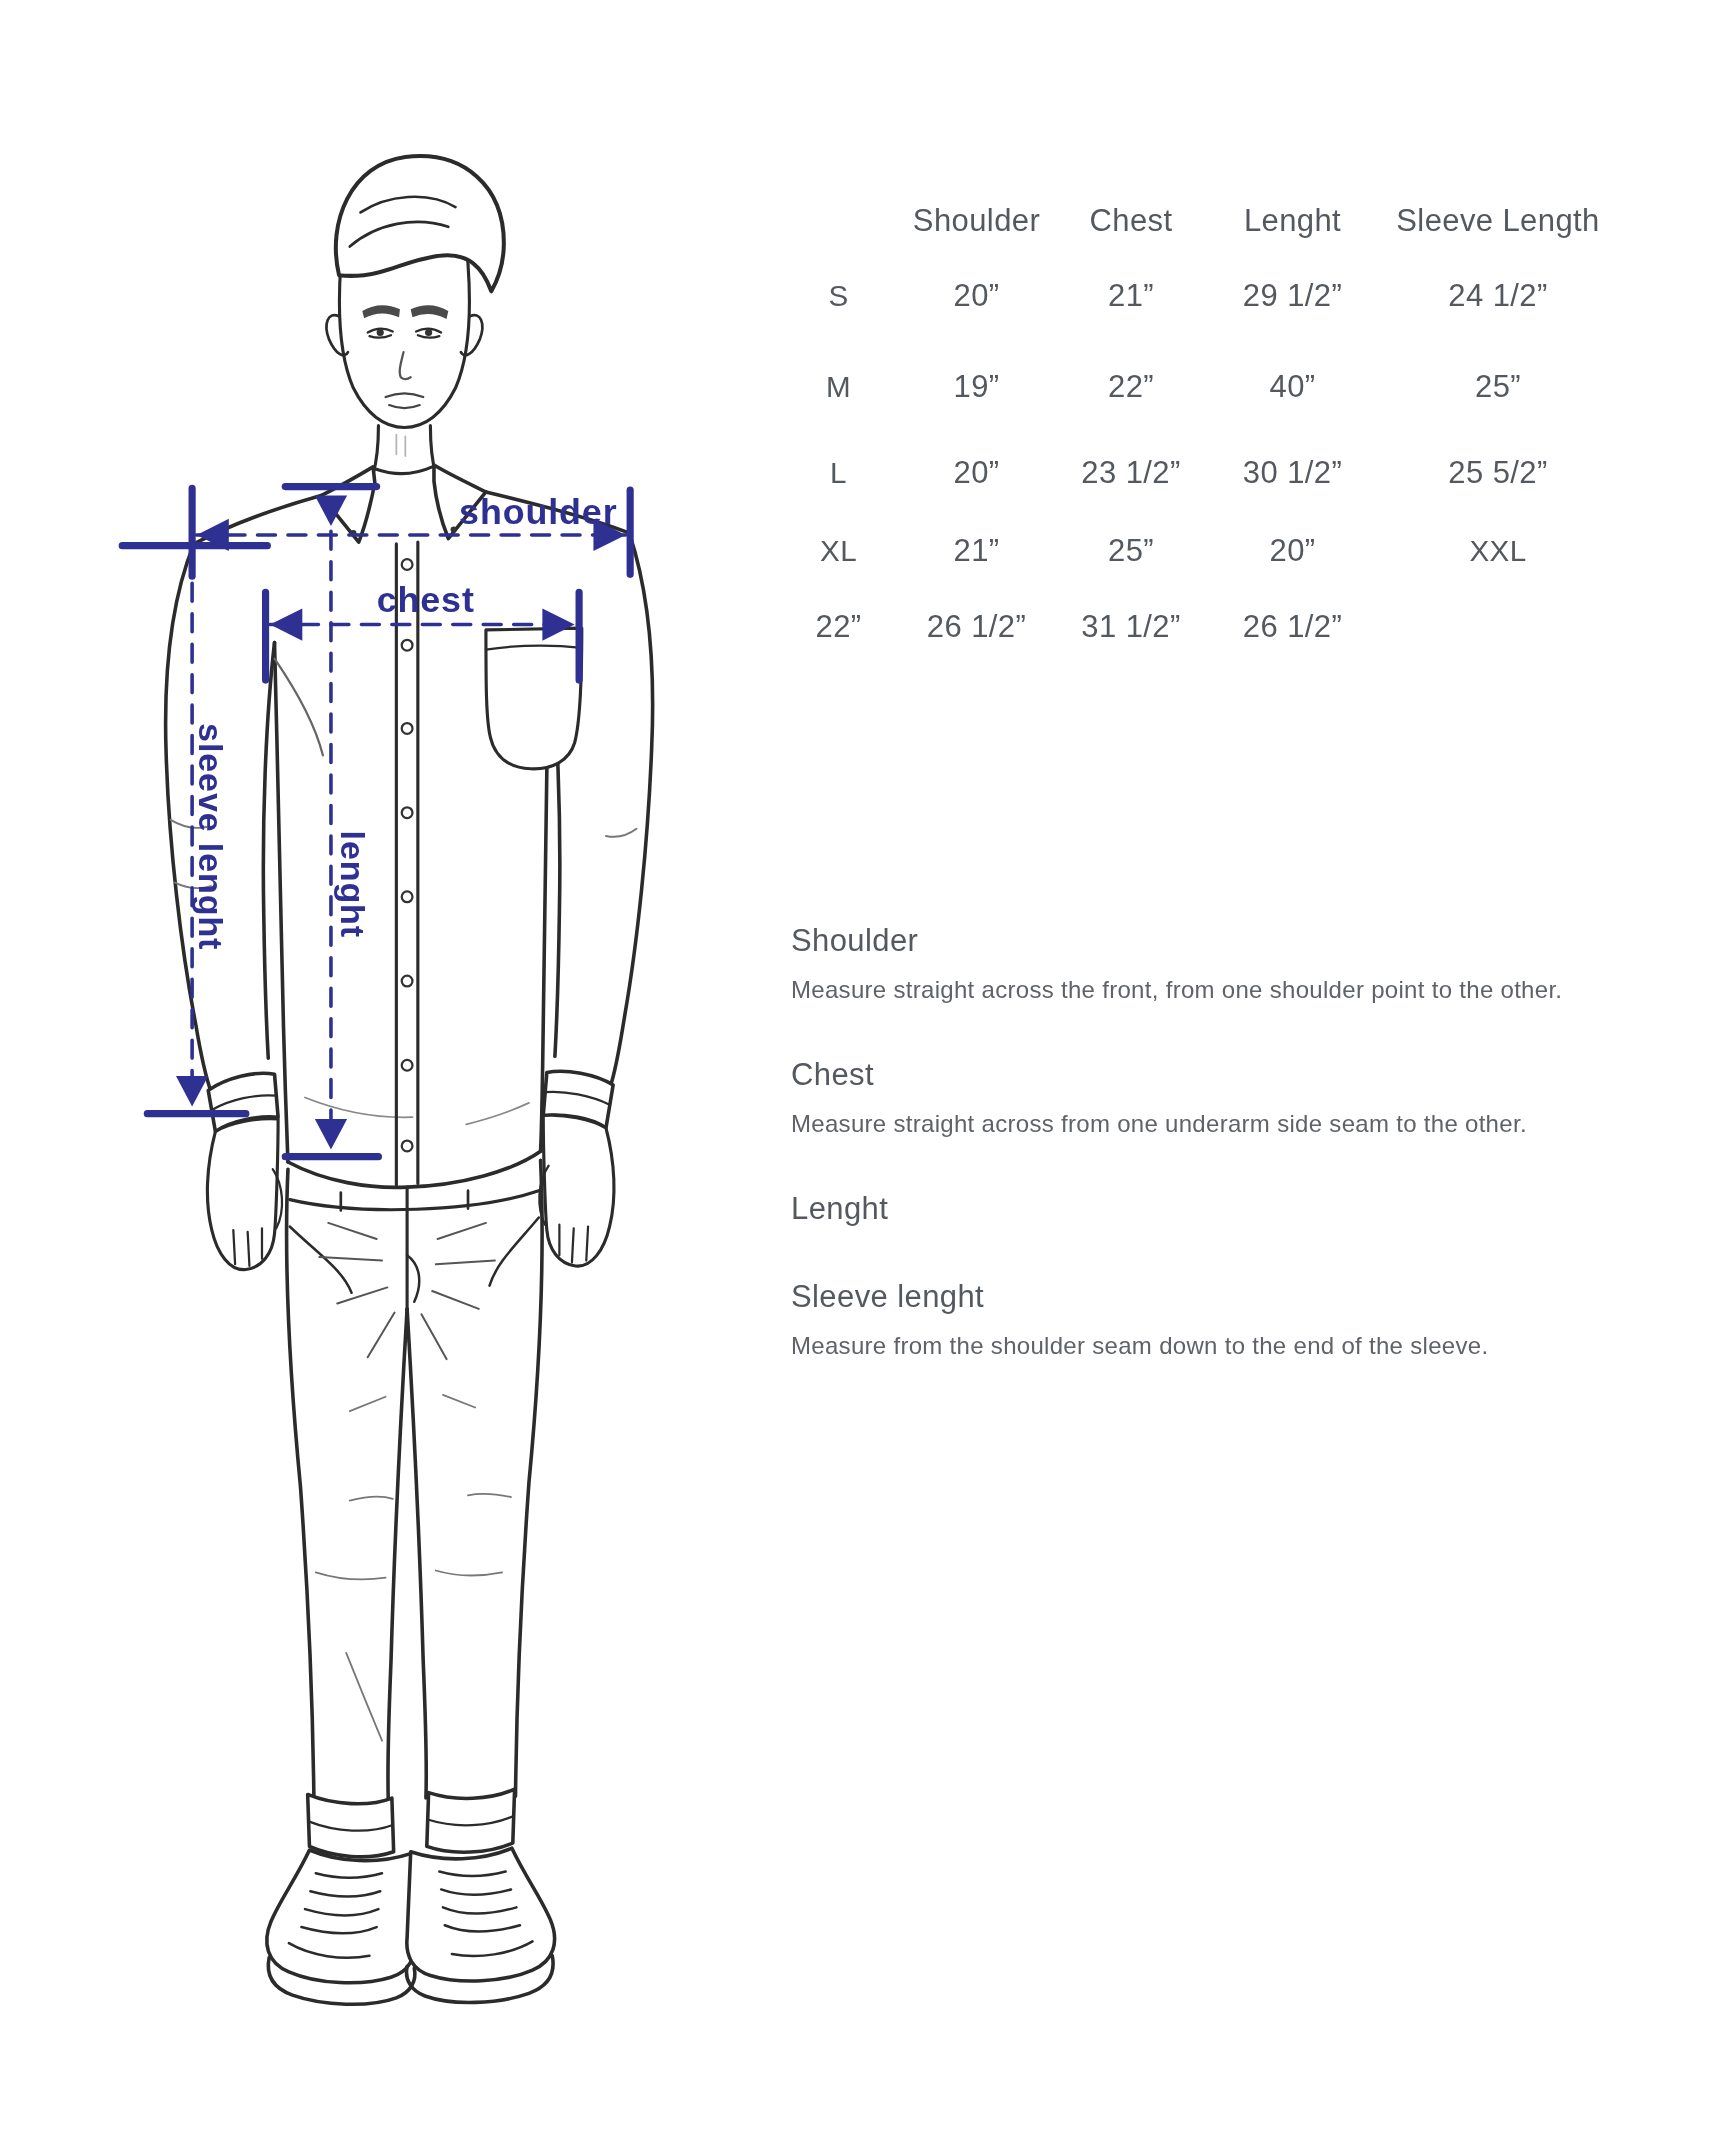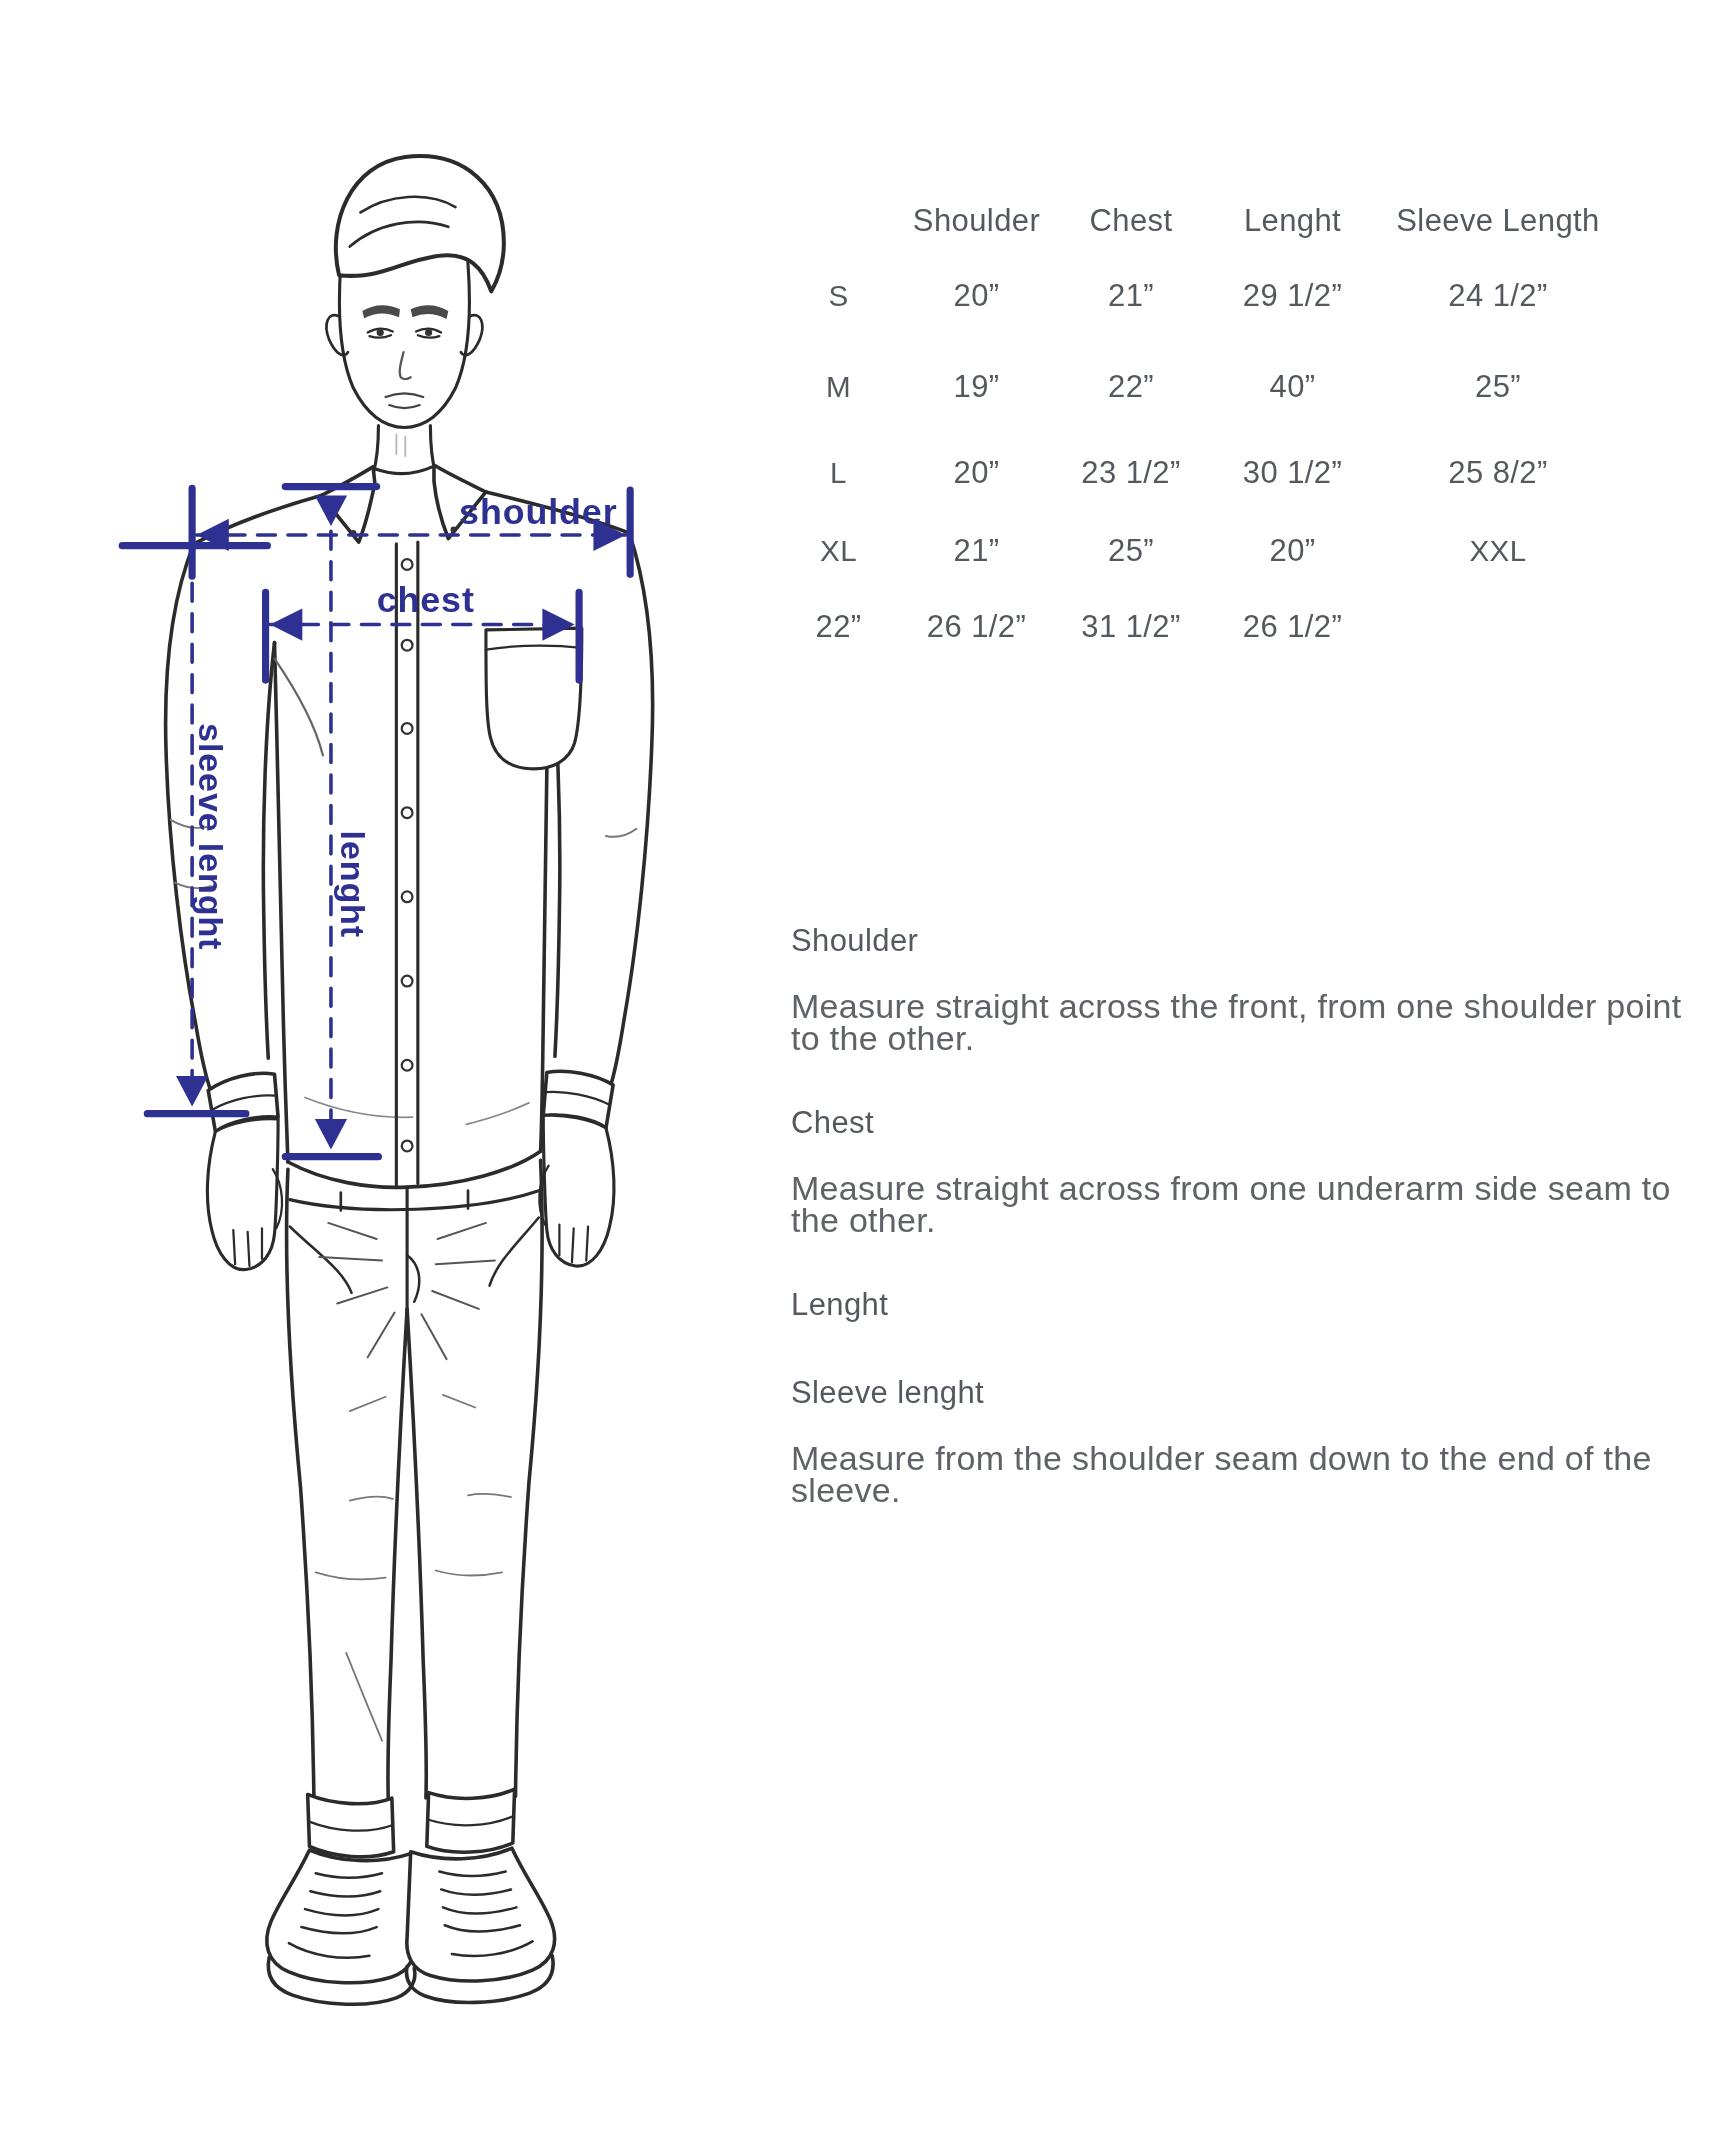--- a/index.html
+++ b/index.html
@@ -18,21 +18,21 @@
                 grid-template-rows:57px 93px 90px 81px 75px 77px; }
   .tcell { display:flex; align-items:center; justify-content:center;
            font-size:31px; color:#54595f; letter-spacing:0.4px; }
   .tcell.th { font-weight:500; }
   .tcell.size { font-size:29.6px; }
 
   
   .definitions { position:absolute; left:791px; top:922px; width:896px; }
   .def { margin-bottom:50px; }
   .def h3 { font-size:31px; line-height:38px; font-weight:500; color:#54595f; letter-spacing:0.4px; }
-  .def p  { font-size:34px; line-height:32px; font-weight:400; color:#5f6368; margin-top:30px; letter-spacing:0.3px; }
+  .def p  { font-size:24px; line-height:32px; font-weight:400; color:#5f6368; margin-top:14px; letter-spacing:0.3px; }
 </style>
 </head>
 <body>
 
 <div class="canvas">
 
   <div class="figure-wrap">
     <svg viewBox="0 0 730 2150" fill="none" stroke-linecap="round" stroke-linejoin="round">
 
       <g stroke="#2b2b2b">
@@ -198,21 +198,21 @@
     <div class="tcell size">M</div>
     <div class="tcell">19”</div>
     <div class="tcell">22”</div>
     <div class="tcell">40”</div>
     <div class="tcell">25”</div>
 
     <div class="tcell size">L</div>
     <div class="tcell">20”</div>
     <div class="tcell">23 1/2”</div>
     <div class="tcell">30 1/2”</div>
-    <div class="tcell">25 8/2”</div>
+    <div class="tcell">25 5/2”</div>
 
     <div class="tcell size">XL</div>
     <div class="tcell">21”</div>
     <div class="tcell">25”</div>
     <div class="tcell">20”</div>
 
     <div class="tcell size">XXL</div>
     <div class="tcell">22”</div>
     <div class="tcell">26 1/2”</div>
     <div class="tcell">31 1/2”</div>

